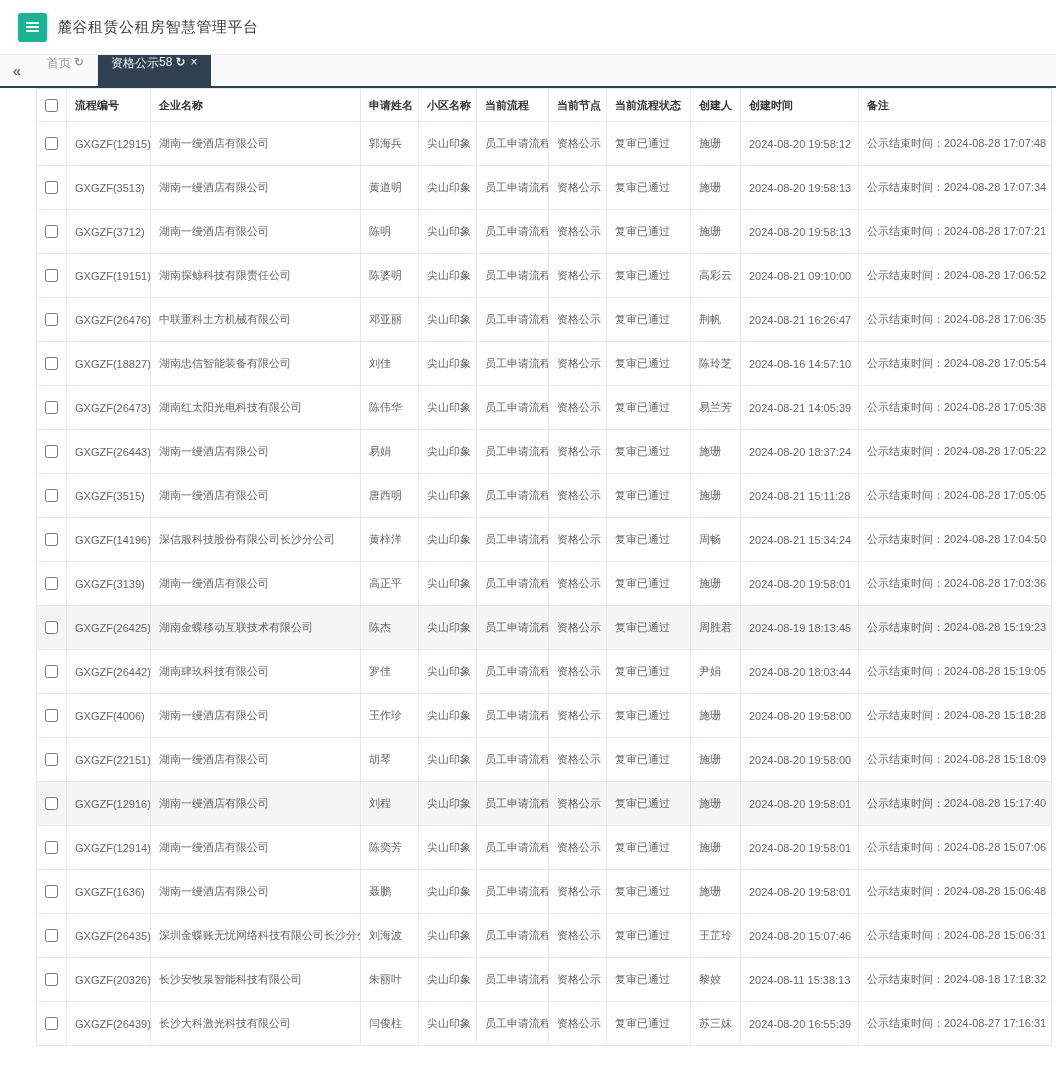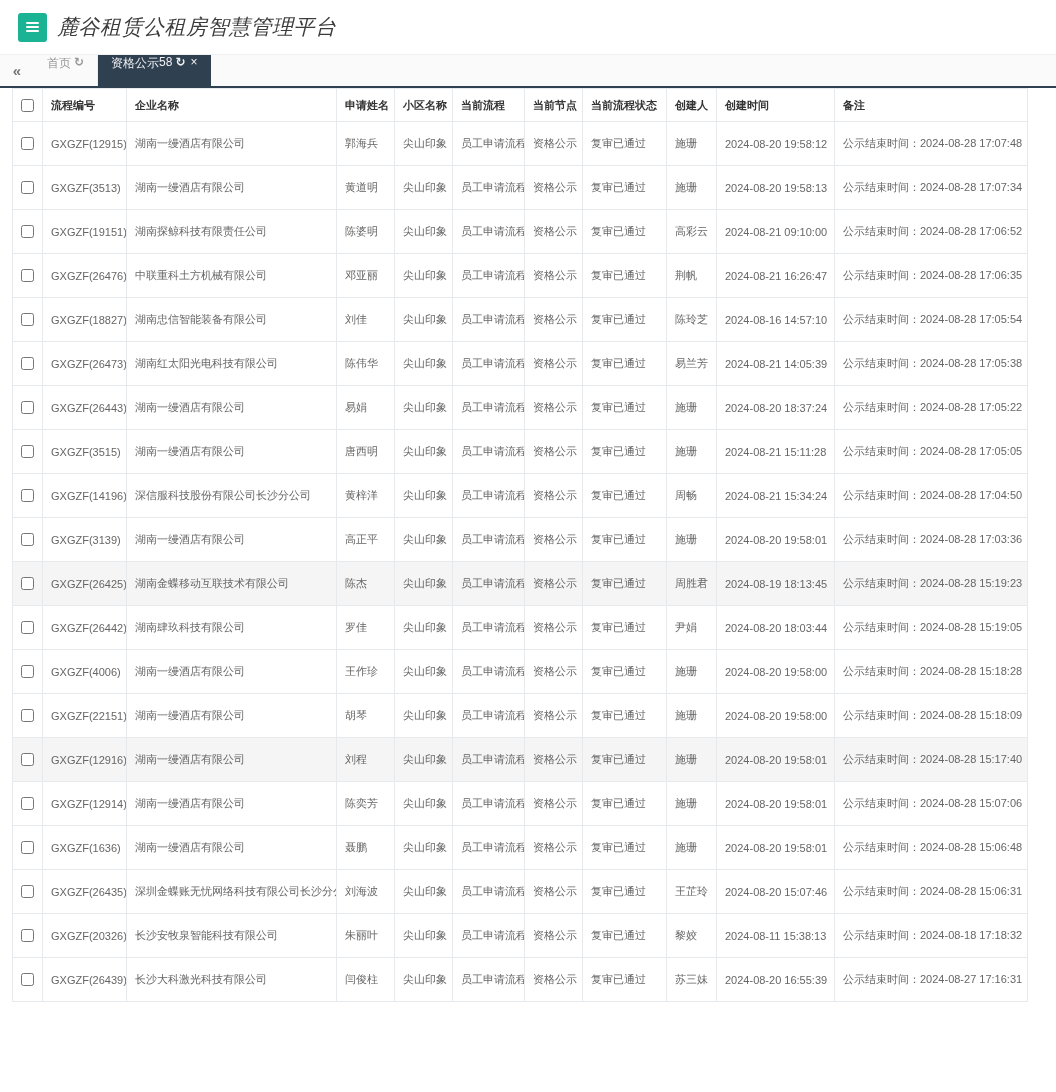--- a/index.html
+++ b/index.html
@@ -11,39 +11,39 @@
   
   .topbar {
     height: 55px; background: #ffffff; display: flex; align-items: center;
     padding-left: 18px; border-bottom: 1px solid #f0f0f0;
   }
   .menu-btn {
     width: 29px; height: 29px; background: #1ab394; border-radius: 3px;
     display: flex; align-items: center; justify-content: center; cursor: pointer;
   }
   .menu-bars i { display: block; width: 13px; height: 2px; background: #ffffff; margin: 2px 0; border-radius: 1px; }
-  .page-title { margin-left: 10px; font-size: 21px; color: #3c3c3c; font-weight: 500; letter-spacing: 0.5px; font-style: italic; }
+  .page-title { margin-left: 10px; font-size: 15px; color: #3c3c3c; font-weight: 500; letter-spacing: 0.5px; }
   
   .tabbar {
     height: 33px; background: #fafafa; display: flex; align-items: stretch;
     border-bottom: 2px solid #2f4050;
   }
   .collapse-btn {
     width: 34px; display: flex; align-items: center; justify-content: center;
     color: #777; font-size: 15px; font-weight: bold; cursor: pointer;
   }
   .tab {
     display: flex; align-items: flex-start; padding: 0 13px; font-size: 12px;
     color: #999; cursor: pointer; border-right: 1px solid #ededed; background: #fafafa;
   }
   .tab .ref { margin-left: 3px; font-weight: bold; font-size: 12px; }
   .tab .cls { margin-left: 5px; font-size: 12px; }
   .tab.active { background: #2f4050; color: #f1f1f4; border-right: none; }
   
-  .table-wrap { margin-left: 12px; }
+  .table-wrap { margin-left: 36px; }
   table { border-collapse: collapse; table-layout: fixed; width: 1015px; }
   th, td {
     border: 1px solid #e7eaec; white-space: nowrap; overflow: hidden;
     padding: 0 8px; text-align: left; vertical-align: middle;
   }
   th { height: 33px; font-size: 11px; color: #333; font-weight: bold; background: #ffffff; }
   td { height: 44px; font-size: 11px; color: #666; background: #ffffff; }
   tr.hl td { background: #f5f5f5; }
   .c-check { text-align: center; padding: 0; }
   input[type="checkbox"] { width: 13px; height: 13px; margin: 0; vertical-align: middle; cursor: pointer; }
@@ -139,20 +139,35 @@
     <td class="cell-node">资格公示</td>
     <td class="cell-status">复审已通过</td>
     <td class="cell-creator">施珊</td>
     <td class="cell-created">2024-08-20 19:58:13</td>
     <td class="cell-remark">公示结束时间：2024-08-28 17:07:34</td>
   </tr>
         <tr>
     <td class="c-check">
       <input type="checkbox" style="">
     </td>
+    <td class="cell-id">GXGZF(3712)</td>
+    <td class="cell-company">湖南一缦酒店有限公司</td>
+    <td class="cell-applicant">陈明</td>
+    <td class="cell-community">尖山印象</td>
+    <td class="cell-process">员工申请流程</td>
+    <td class="cell-node">资格公示</td>
+    <td class="cell-status">复审已通过</td>
+    <td class="cell-creator">施珊</td>
+    <td class="cell-created">2024-08-20 19:58:13</td>
+    <td class="cell-remark">公示结束时间：2024-08-28 17:07:21</td>
+  </tr>
+        <tr>
+    <td class="c-check">
+      <input type="checkbox" style="">
+    </td>
     <td class="cell-id">GXGZF(19151)</td>
     <td class="cell-company">湖南探鲸科技有限责任公司</td>
     <td class="cell-applicant">陈婆明</td>
     <td class="cell-community">尖山印象</td>
     <td class="cell-process">员工申请流程</td>
     <td class="cell-node">资格公示</td>
     <td class="cell-status">复审已通过</td>
     <td class="cell-creator">高彩云</td>
     <td class="cell-created">2024-08-21 09:10:00</td>
     <td class="cell-remark">公示结束时间：2024-08-28 17:06:52</td>

